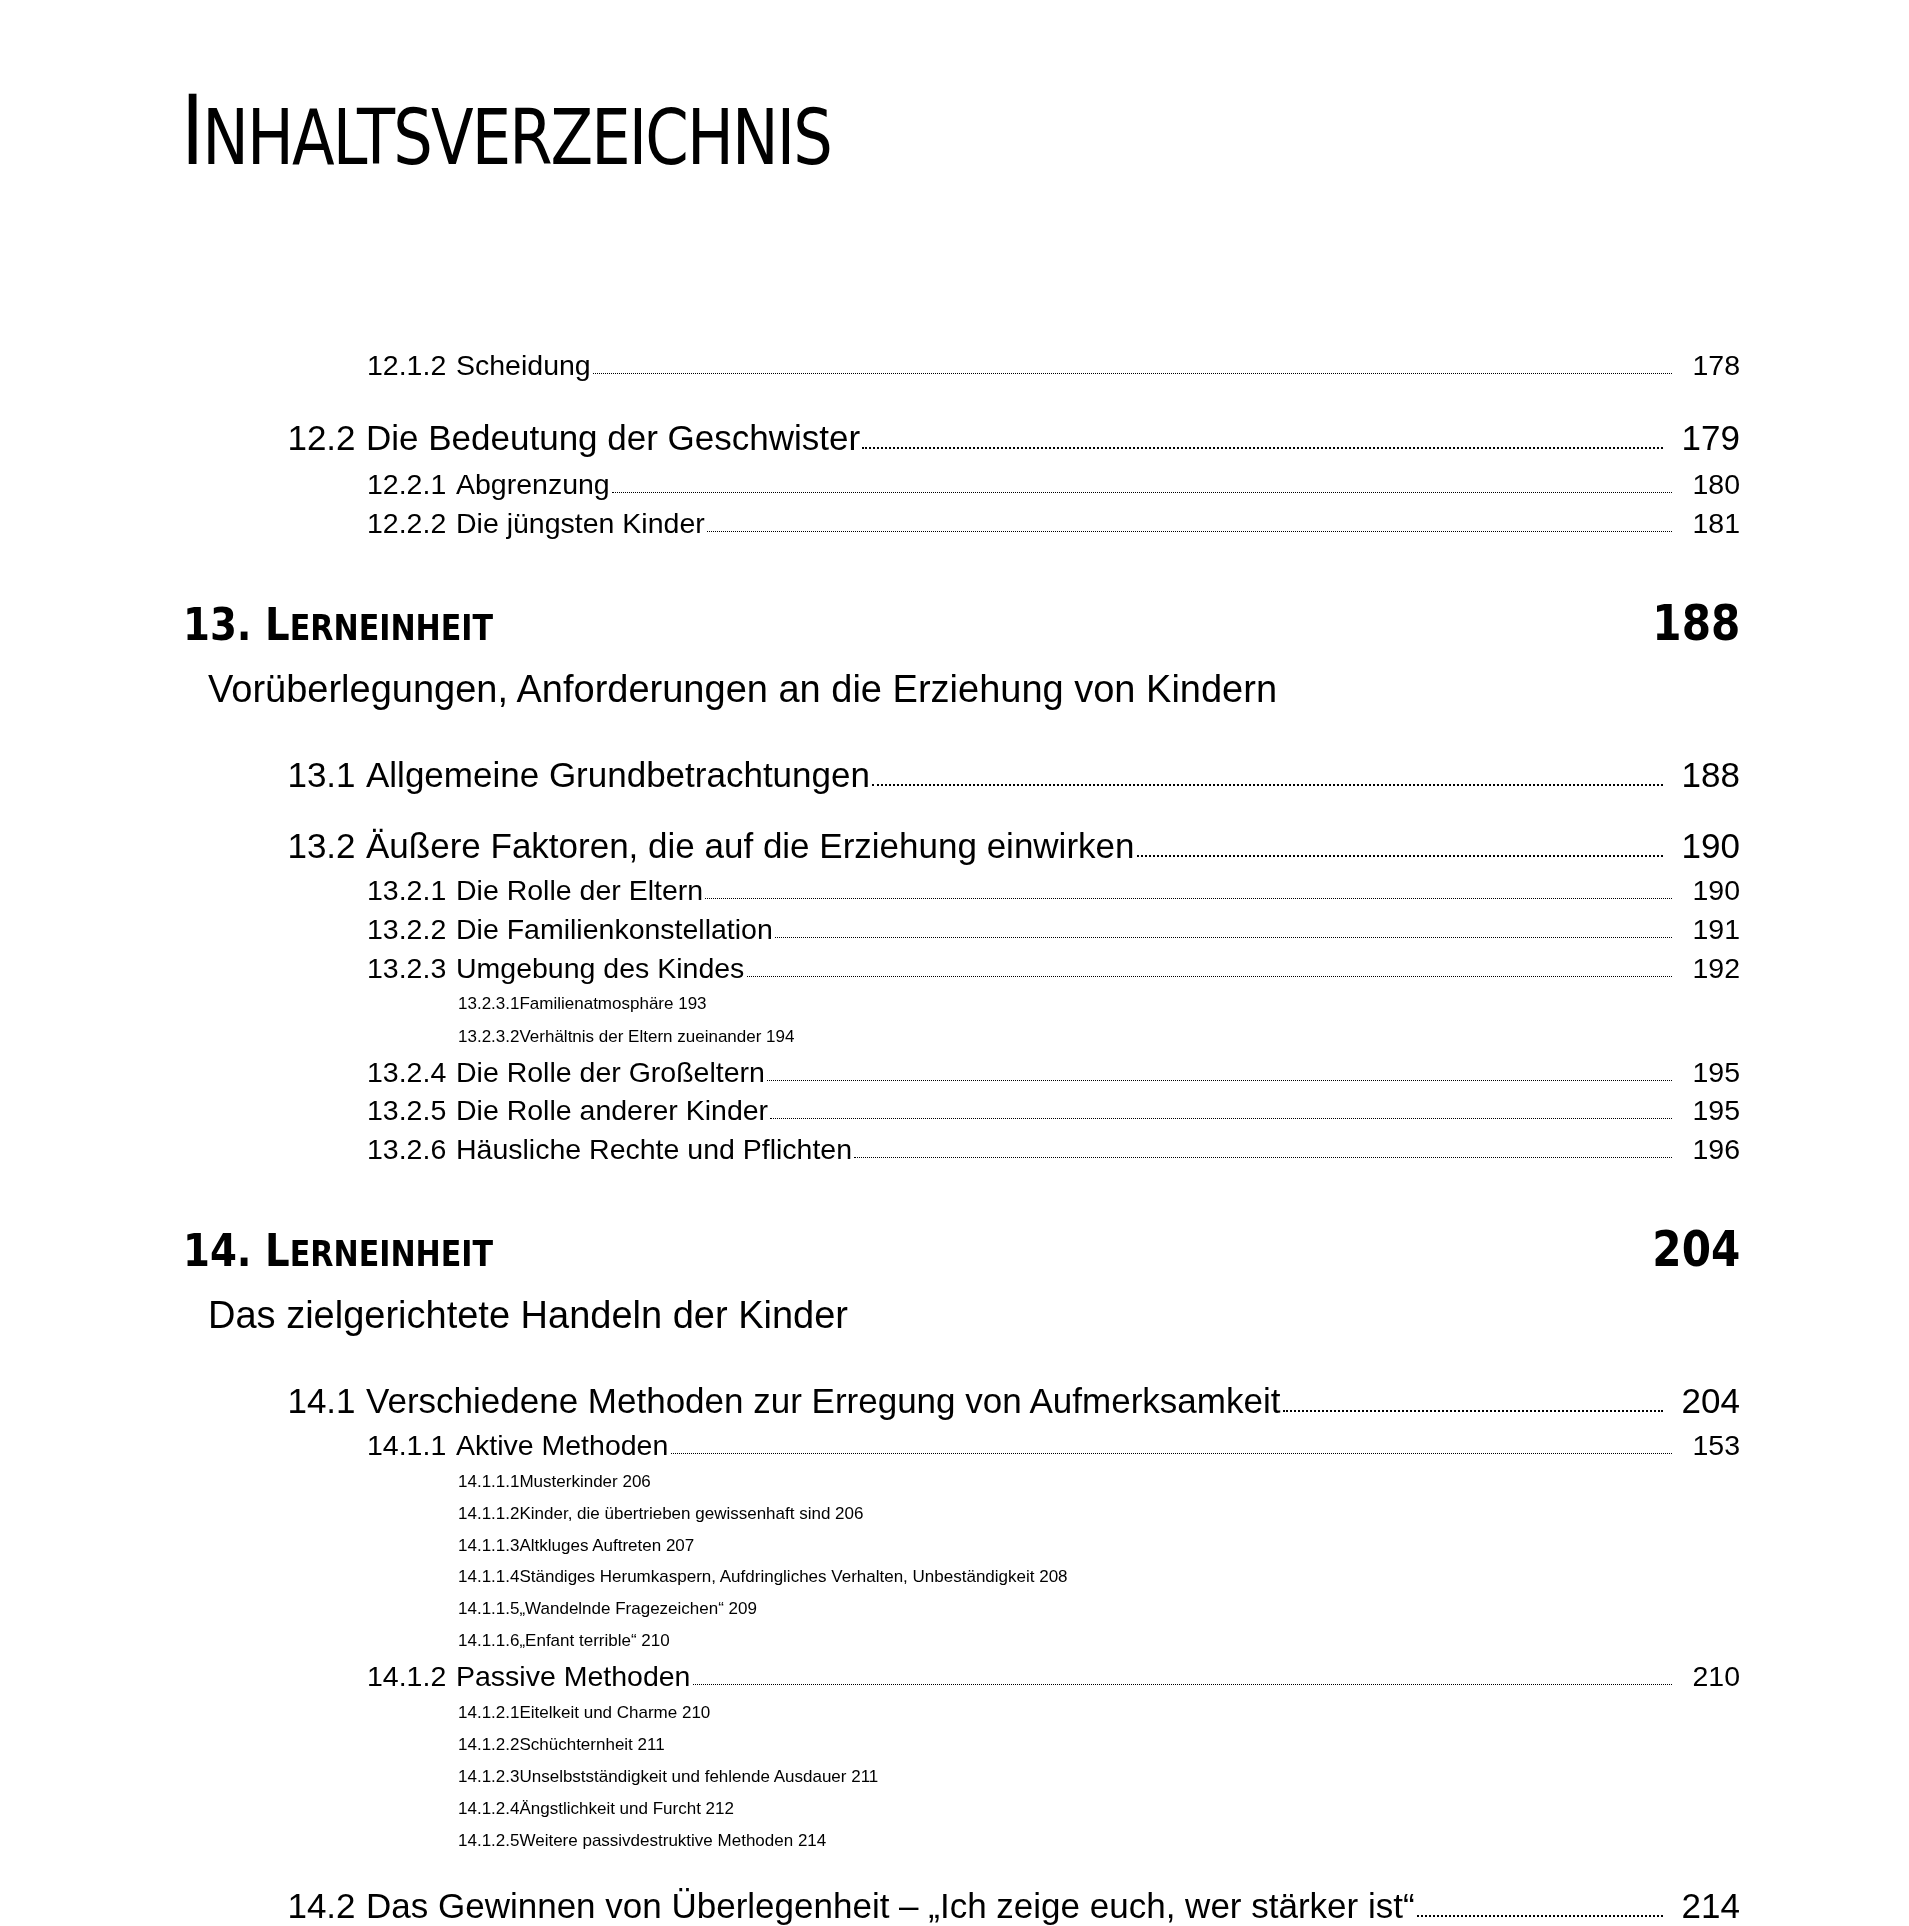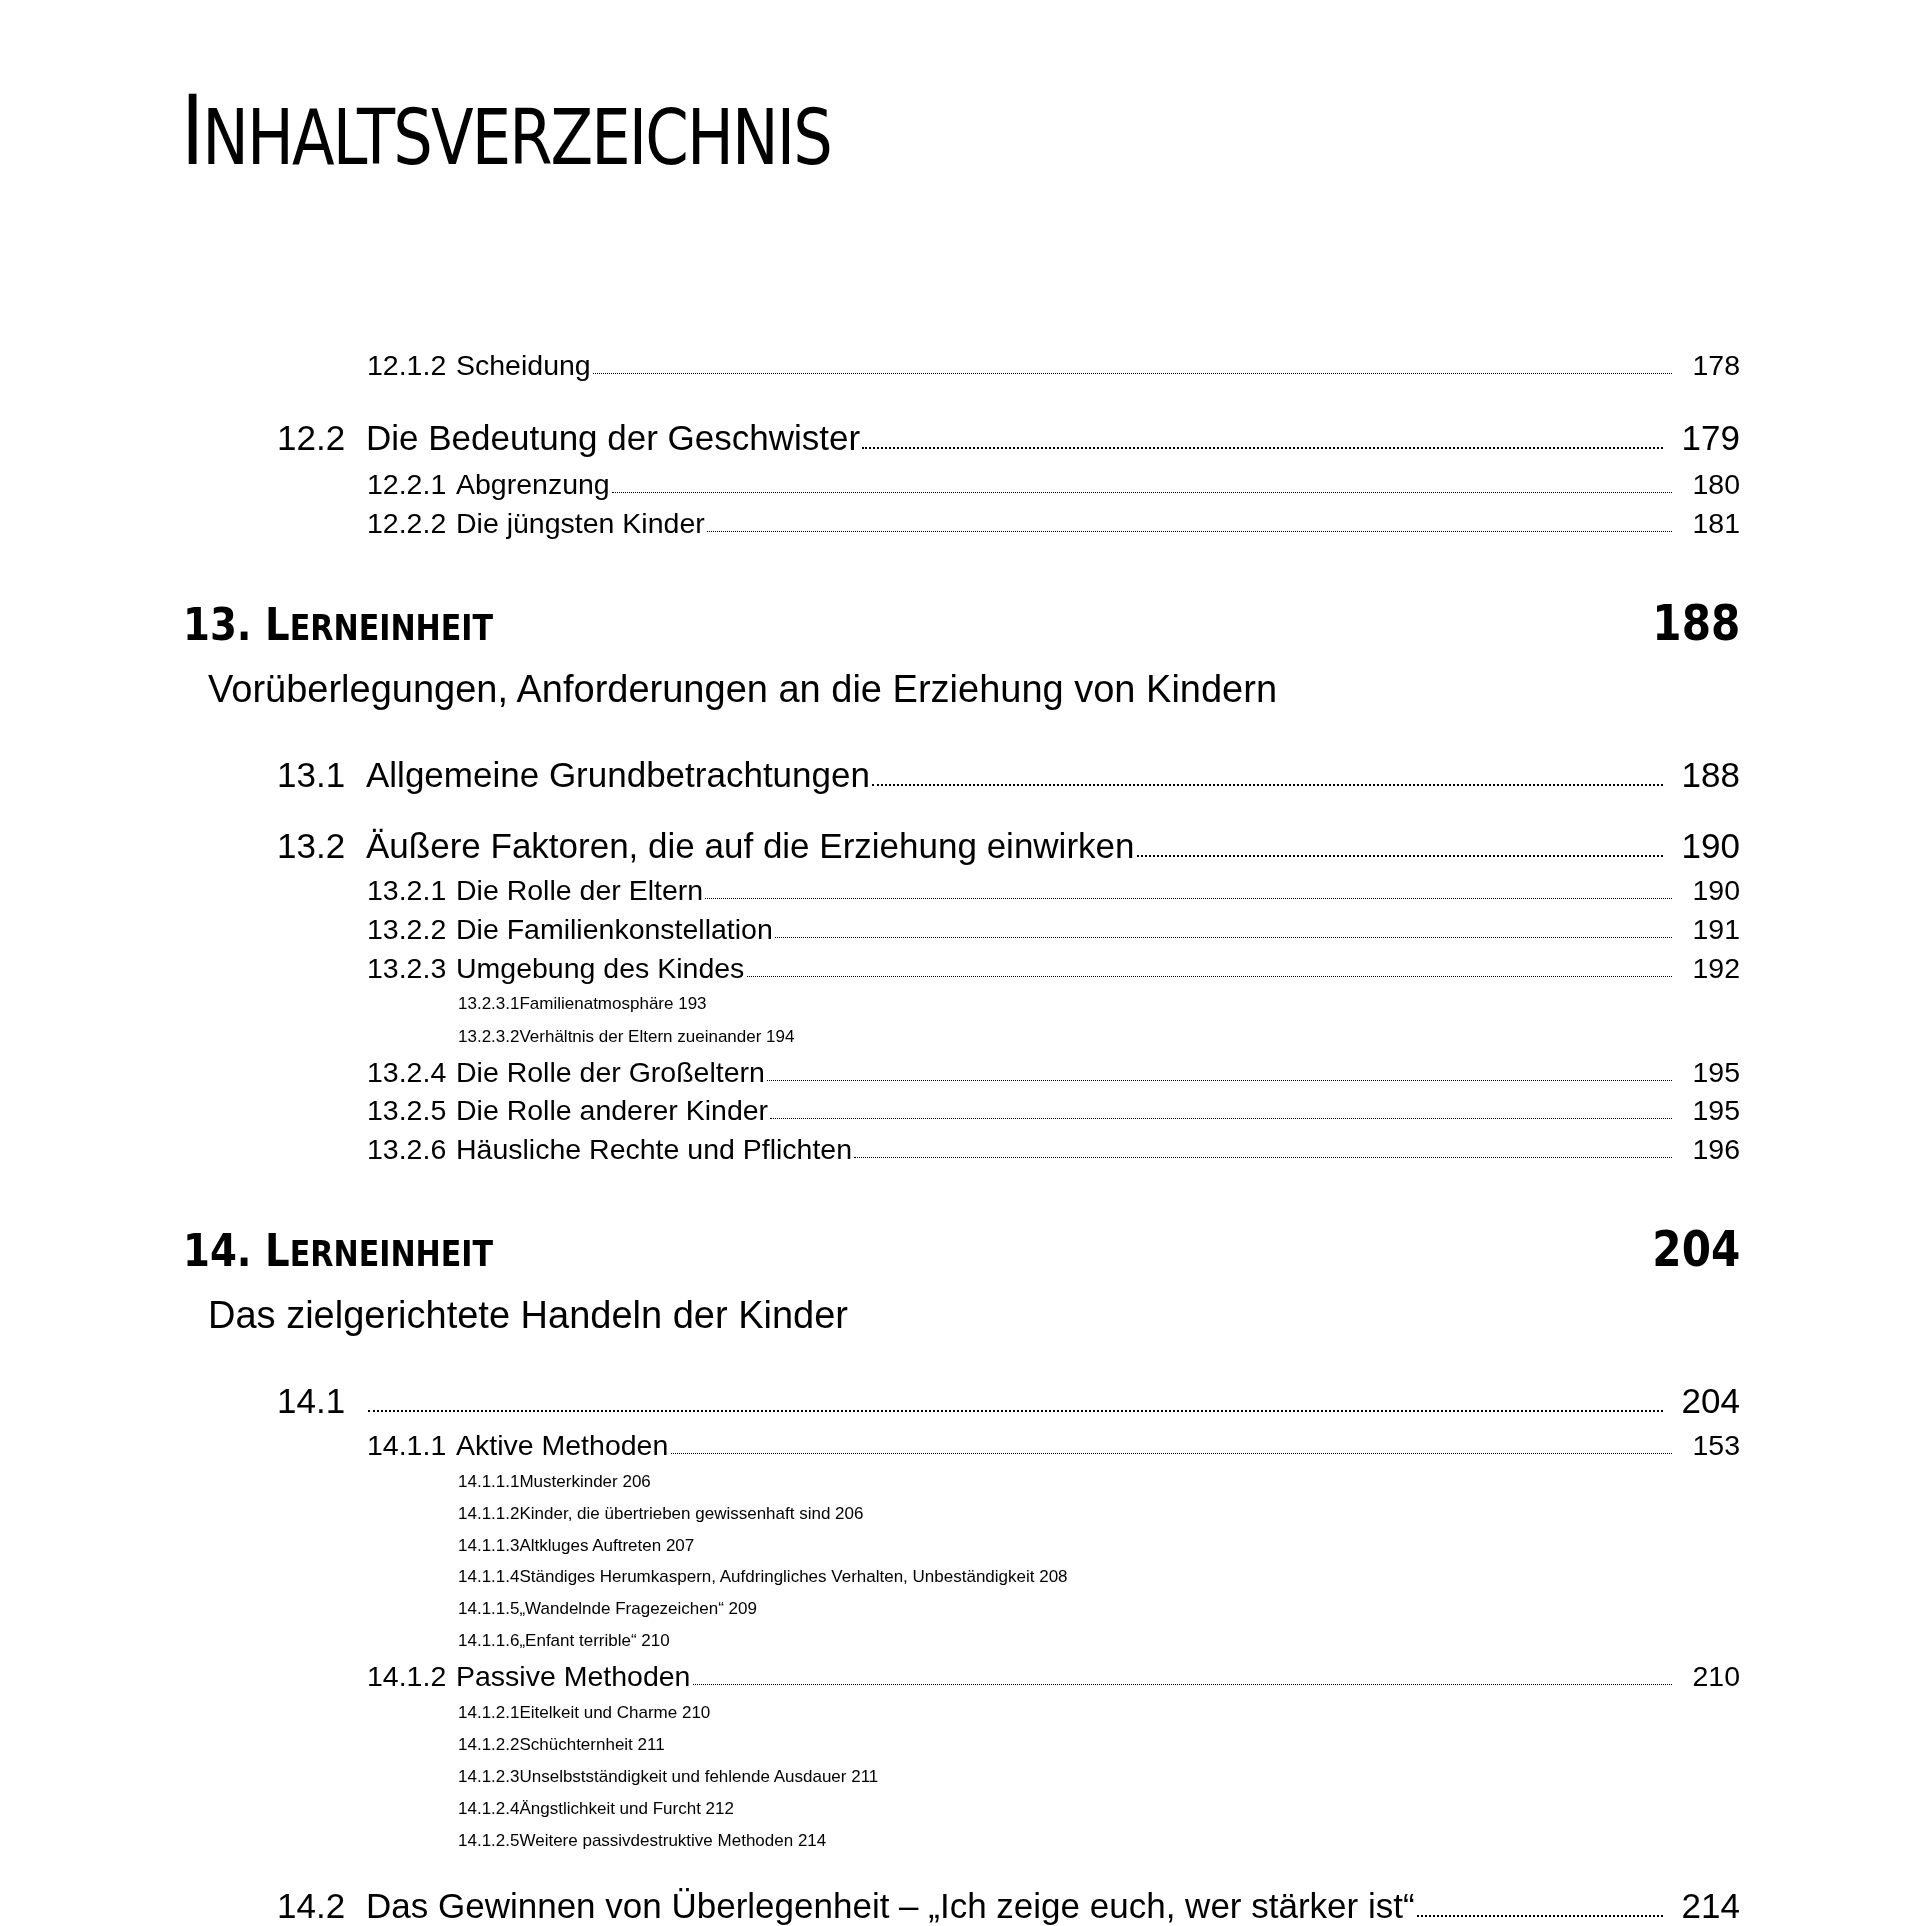--- a/index.html
+++ b/index.html
@@ -19,21 +19,21 @@
   .row .num { display:inline-block; }
   .row .title { display:inline-block; }
   .row .leader {
     flex:1; overflow:hidden; margin:0 0 0 2.3px;
     border-bottom: 2.3px dotted #000; height:0; align-self:baseline;
     position:relative; top:-1.5px;
   }
   .row .page { display:inline-block; text-align:right; }
   
   .l1 { left:277px; width:1463px; font-size:35px; }
-  .l1 .num { width:89px; }
+  .l1 .num { width:89px;text-align:center; }
   .l1 .leader { border-bottom-width:2.7px; }
   .l1 .page { min-width:62px; margin-left:15px; }
   
   .l2 { left:367px; width:1373px; font-size:28.5px; }
   .l2 .num { width:89px; }
   .l2 .leader { border-bottom-width:1.9px; margin-right:18.5px; }
   .l2 .page { min-width:50px; }
   
   .l3 { left:458px; font-size:17px; }
   
@@ -138,20 +138,21 @@
 </div>
 
 <div class="chap" style="top:1221px">
   <span class="chap-label"><span>14. </span><span>L</span><span class="sc">ERNEINHEIT</span></span>
   <span class="chap-page">204</span>
 </div>
 <div class="chap-sub" style="top:1294px">Das zielgerichtete Handeln der Kinder</div>
 
 <div class="row l1" style="top:1381px">
   <span class="num">14.1</span>
+  <span class="title">Verschiedene Methoden zur Erregung von Aufmerksamkeit</span>
   <span class="leader"></span>
   <span class="page">204</span>
 </div>
 <div class="row l2" style="top:1429px">
   <span class="num">14.1.1</span>
   <span class="title">Aktive Methoden</span>
   <span class="leader"></span>
   <span class="page">153</span>
 </div>
 <div class="row l3" style="top:1472px">14.1.1.1Musterkinder 206</div>

